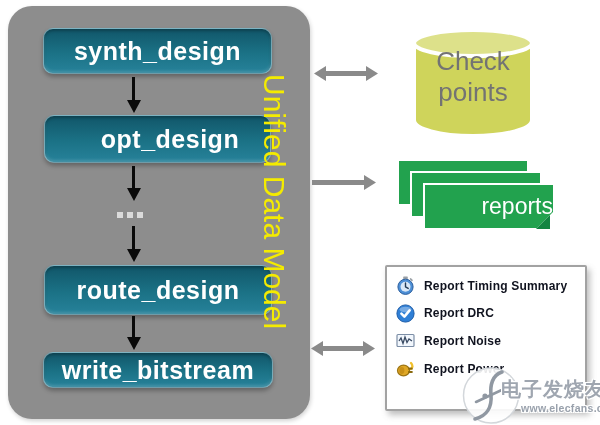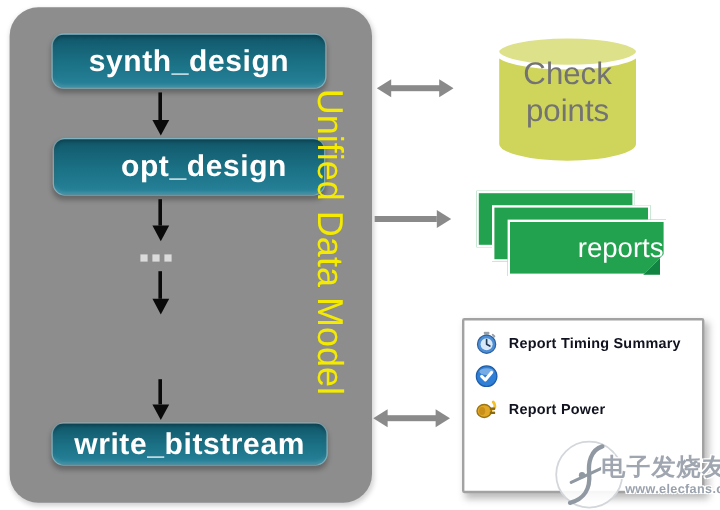--- a/index.html
+++ b/index.html
@@ -80,20 +80,21 @@
 </style>
 </head>
 <body>
 
 <div class="stage">
 
   <div class="udm-box"></div>
 
   <div class="step step-1">synth_design</div>
   <div class="step step-2">opt_design</div>
+  <div class="step step-3">route_design</div>
   <div class="step step-4">write_bitstream</div>
 
   <div class="varrow va1">
       <div class="stem"></div>
       <div class="head"></div>
     </div>
   <div class="varrow va2">
       <div class="stem"></div>
       <div class="head"></div>
     </div>
@@ -158,20 +159,28 @@
         <path d="M9.5 10.8 L9.5 6.9 M9.5 10.8 L12.2 12.4" stroke="#223a55" stroke-width="1.4" stroke-linecap="round"></path>
       </svg>
       <span class="lbl">Report Timing Summary</span>
     </div>
     <div class="menu-item">
       <svg width="19" height="19" viewBox="0 0 19 19">
         <circle cx="9.5" cy="9.5" r="8.6" fill="#2f7fd6" stroke="#1c5ca8" stroke-width="1"></circle>
         <ellipse cx="9.5" cy="5.6" rx="6" ry="2.8" fill="rgba(255,255,255,0.35)"></ellipse>
         <path d="M5.4 9.6 L8.4 12.6 L13.6 6.4" stroke="#ffffff" stroke-width="2.6" fill="none" stroke-linecap="round" stroke-linejoin="round"></path>
       </svg>
+      <span class="lbl">Report DRC</span>
+    </div>
+    <div class="menu-item">
+      <svg width="19" height="19" viewBox="0 0 19 19">
+        <rect x="1" y="3.5" width="17" height="12" rx="1" fill="#f2f7fd" stroke="#7c8ea6" stroke-width="1.2"></rect>
+        <path d="M3 10 L5 7 L7 12.5 L9 6 L11 11.5 L13 8 L16 10" stroke="#394a63" stroke-width="1.3" fill="none"></path>
+      </svg>
+      <span class="lbl">Report Noise</span>
     </div>
     <div class="menu-item">
       <svg width="19" height="19" viewBox="0 0 19 19">
         <path d="M15 4 C17 6 17 9 14.5 10" stroke="#f2c12e" stroke-width="2.4" fill="none" stroke-linecap="round"></path>
         <ellipse cx="7.5" cy="11.5" rx="6" ry="5.4" fill="#e0a826" stroke="#9c7414" stroke-width="1.2"></ellipse>
         <ellipse cx="5.8" cy="11.5" rx="2.6" ry="3.4" fill="#c89018"></ellipse>
         <rect x="12.2" y="8.6" width="4.4" height="2" fill="#8a6a10"></rect>
         <rect x="12.2" y="12" width="4.4" height="2" fill="#8a6a10"></rect>
       </svg>
       <span class="lbl">Report Power</span>

